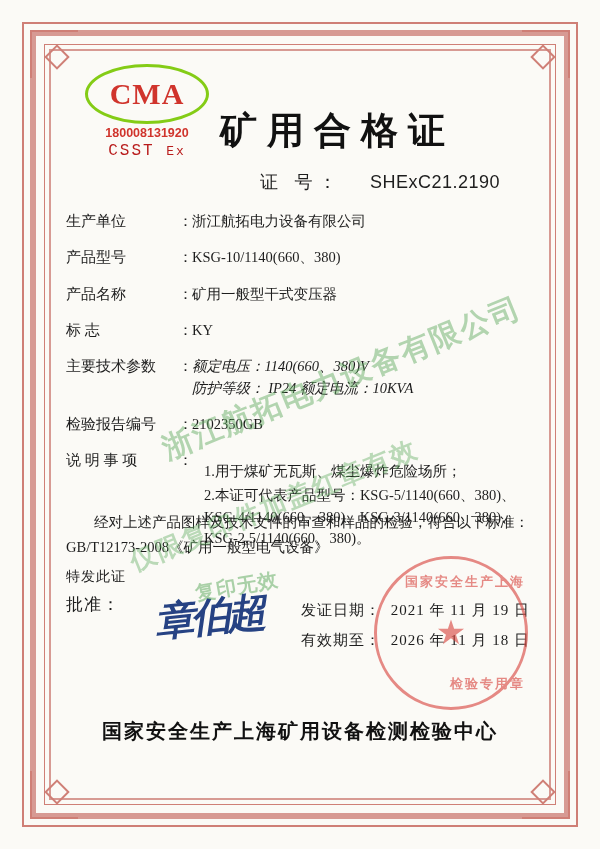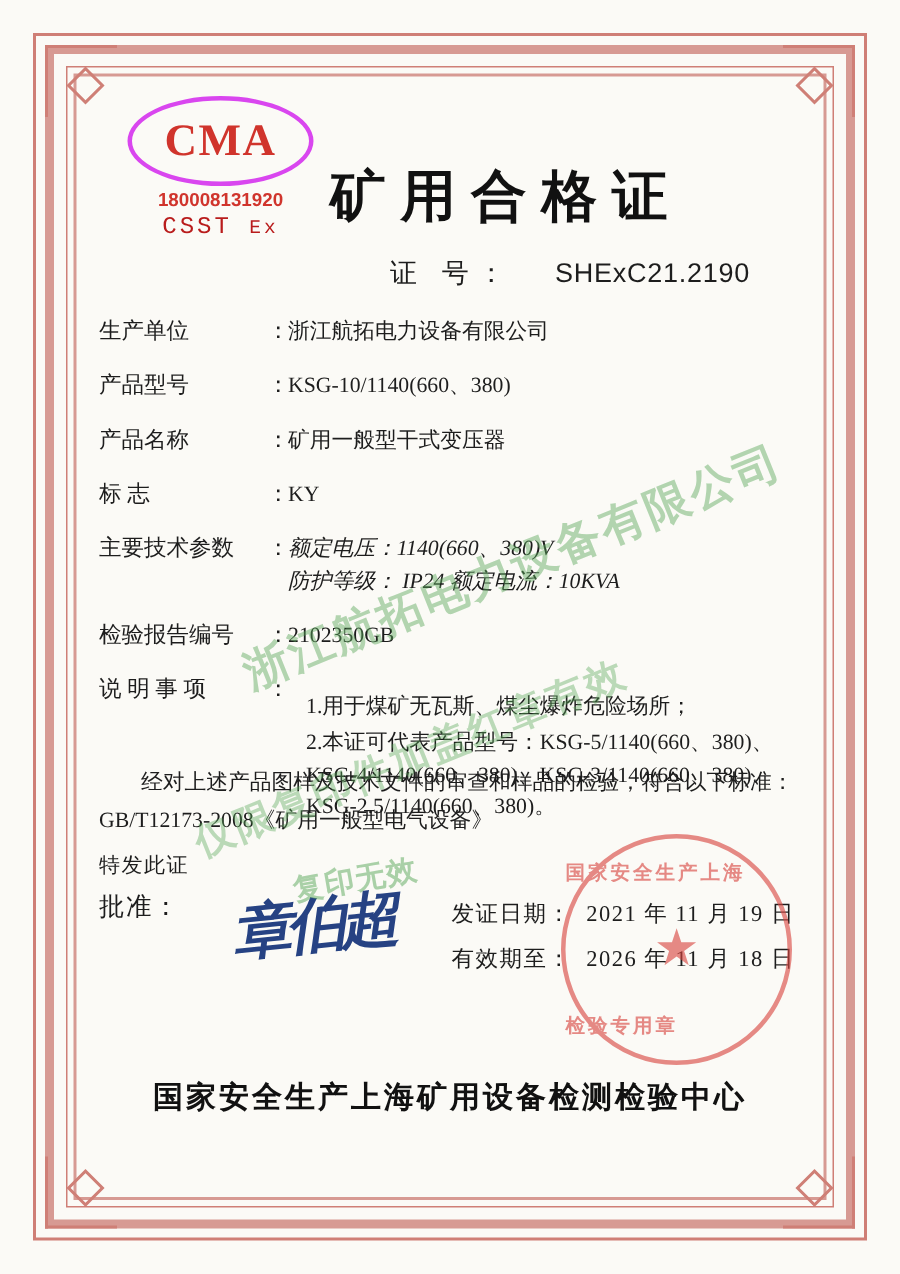--- a/index.html
+++ b/index.html
@@ -74,21 +74,21 @@
   .logo-block {
     position: absolute;
     left: 12px;
     top: 6px;
     width: 150px;
     text-align: center;
   }
   .cma-oval {
     width: 118px;
     height: 54px;
-    border: 3px solid #d946ef;
+    border: 3px solid #84cc16;
     border-radius: 50% / 50%;
     margin: 0 auto;
     position: relative;
     background: transparent;
   }
   .cma-text {
     position: absolute;
     left: 0; right: 0; top: 50%;
     transform: translateY(-50%);
     font-family: "Liberation Serif", serif;
@@ -276,21 +276,21 @@
     left: 50%; top: 50%;
     transform: translate(-50%, -50%);
     font-size: 34px;
     line-height: 1;
     color: #d8453f;
   }
   .seal .arc-top,
   .seal .arc-bottom {
     position: absolute;
     left: 0; right: 0;
-    text-align: left;
+    text-align: right;
     font-family: "DejaVu Sans", sans-serif;
     font-weight: bold;
     font-size: 13px;
   }
   .seal .arc-top { top: 14px; letter-spacing: 2px; }
   .seal .arc-bottom { bottom: 14px; letter-spacing: 2px; }
 
   
   .watermark {
     position: absolute;

